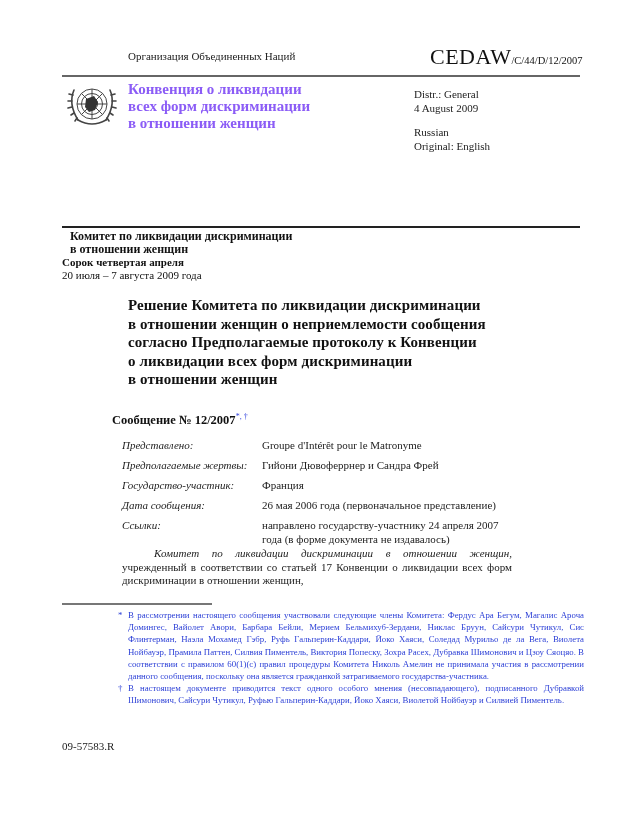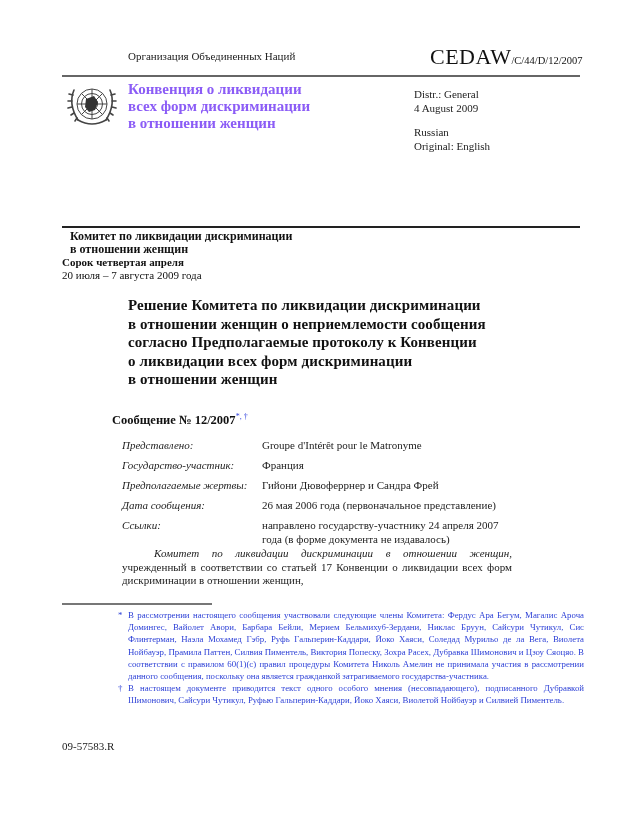--- a/index.html
+++ b/index.html
@@ -109,26 +109,26 @@
 <div class="abs comm-no">
   <span>Сообщение № 12/2007</span><span class="fn">*, †</span>
 </div>
 
 <div class="abs info">
   <div class="row">
     <div class="lbl">Представлено:</div>
     <div class="val">Groupe d'Intérêt pour le Matronyme</div>
   </div>
   <div class="row">
+    <div class="lbl">Предполагаемые жертвы:</div>
+    <div class="val">Гийони Дювоферрнер и Сандра Фрей</div>
+  </div>
+  <div class="row">
     <div class="lbl">Государство-участник:</div>
     <div class="val">Франция</div>
-  </div>
-  <div class="row">
-    <div class="lbl">Предполагаемые жертвы:</div>
-    <div class="val">Гийони Дювоферрнер и Сандра Фрей</div>
   </div>
   <div class="row">
     <div class="lbl">Дата сообщения:</div>
     <div class="val">26 мая 2006 года (первоначальное представление)</div>
   </div>
   <div class="row">
     <div class="lbl">Ссылки:</div>
     <div class="val">направлено государству-участнику 24 апреля 2007 года (в форме документа не издавалось)</div>
   </div>
 </div>

